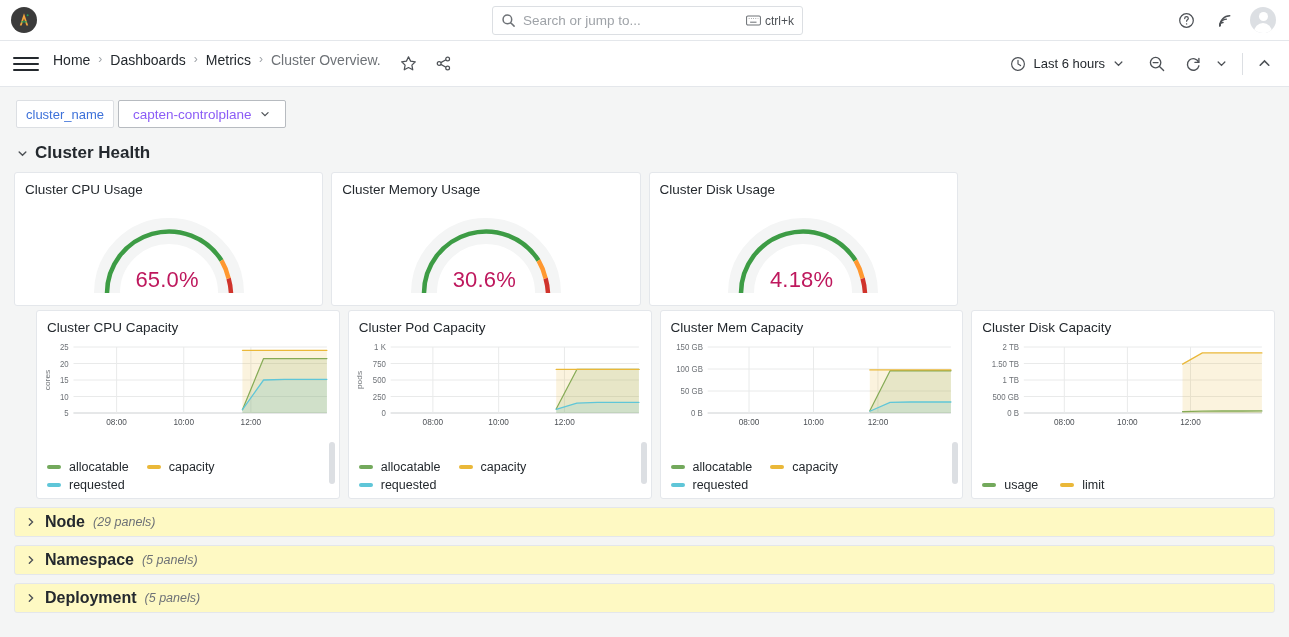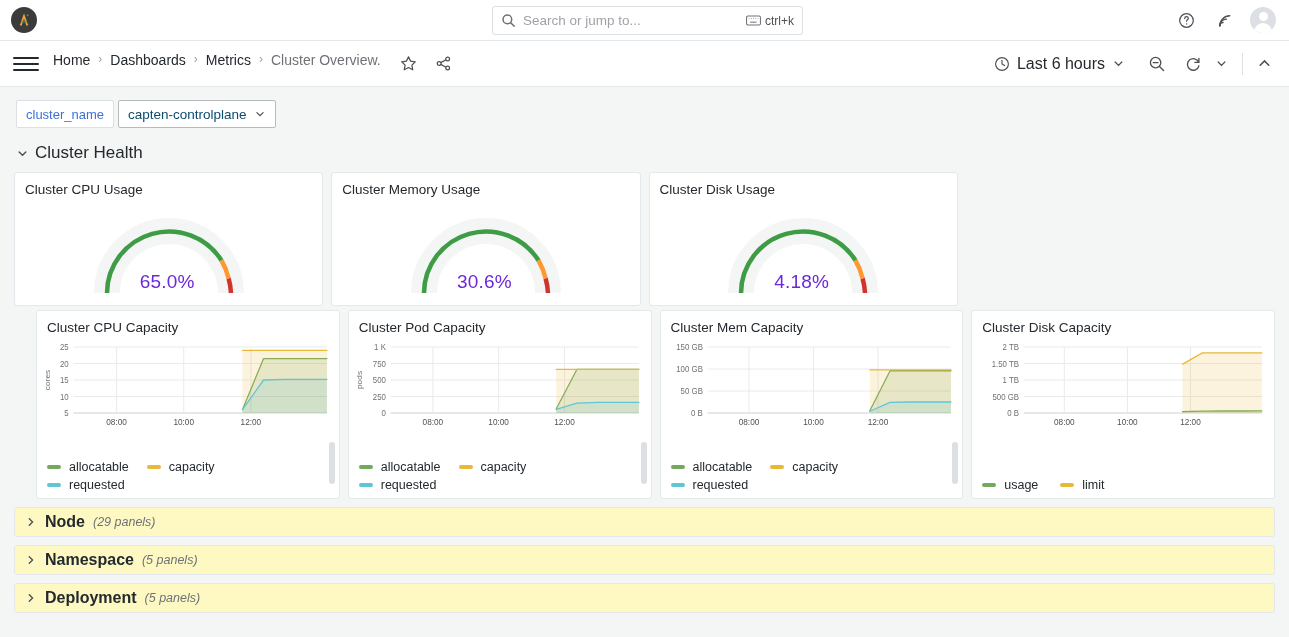--- a/index.html
+++ b/index.html
@@ -87,46 +87,46 @@
     cursor: pointer; white-space: nowrap;
   }
   .crumb.current { color: #6e7277; cursor: default; }
   .crumb-sep { color: #9fa3a8; font-size: 12px; margin: 0 8px; }
 
   .crumb-actions { display: flex; align-items: center; gap: 11px; margin-left: 16px; }
 
   .nav-right { margin-left: auto; display: flex; align-items: center; gap: 0; }
   .time-picker {
     display: flex; align-items: center; gap: 7px;
-    padding: 5px 8px; cursor: pointer; color: #24292e; font-size: 16px;
+    padding: 5px 8px; cursor: pointer; color: #24292e; font-size: 13px;
   }
   .nav-sep { width: 1px; height: 22px; background: #dcdfe3; margin: 0 9px; }
 
   
   .varbar { padding: 13px 16px 0 16px; display: flex; align-items: center; text-align: center; }
   .var-group { display: flex; align-items: stretch; height: 28px; }
   .var-label {
     display: flex; align-items: center; padding: 0 9px;
     border: 1px solid #dcdfe3; border-radius: 2px;
     background: #fff; color: #3d71d9; font-size: 13px; white-space: nowrap;
   }
   .var-value {
-    display: flex; align-items: center; gap: 7px; padding: 0 9px;
+    display: flex; align-items: center; gap: 7px; padding: 0 14px;
     border: 1px solid #b7bbc0; border-radius: 2px;
-    background: #fff; color: #0c4a6e; font-size: 13.5px;
+    background: #fff; color: #8b5cf6; font-size: 13.5px;
     margin-left: 4px; cursor: pointer; white-space: nowrap;
   }
 
   
   .row-header {
     display: flex; align-items: center; gap: 6px;
     padding: 0 16px; height: 30px; margin-top: 10px; cursor: pointer;
   }
   .row-header .chev { color: #4d5156; display:flex; }
-  .row-title { font-size: 17px; font-weight: 400; color: #24292e; }
+  .row-title { font-size: 17px; font-weight: 700; color: #24292e; }
 
   
   .grid {
     display: grid;
     grid-template-columns: repeat(4, 1fr);
     gap: 8px;
     padding: 0 14px;
     margin-top: 4px;
   }
   .panel {
@@ -139,22 +139,22 @@
   }
   .gauge-panel { height: 134px; }
   .ts-panel { height: 189px; }
 
   
   .gauge-body { display: flex; align-items: center; justify-content: center; height: 104px; }
   .gauge-wrap { position: relative; width: 160px; height: 96px; }
   .gauge-wrap svg { display: block; }
   .gauge-value {
     position: absolute; left: 0; right: 3px; bottom: 4px;
-    text-align: center; font-size: 19px; font-weight: 500;
-    color: #6d28d9; letter-spacing: .2px;
+    text-align: center; font-size: 22px; font-weight: 500;
+    color: #be185d; letter-spacing: .2px;
   }
 
   
   .ts-body { position: relative; height: 104px; padding: 6px 8px 0 6px; }
   .ts-plot { width: 100%; height: 100%; display: block; }
   .ts-legend {
     position: absolute; left: 10px; right: 24px; bottom: 6px;
     display: flex; flex-wrap: wrap; gap: 4px 18px;
     padding-top: 4px;
   }

